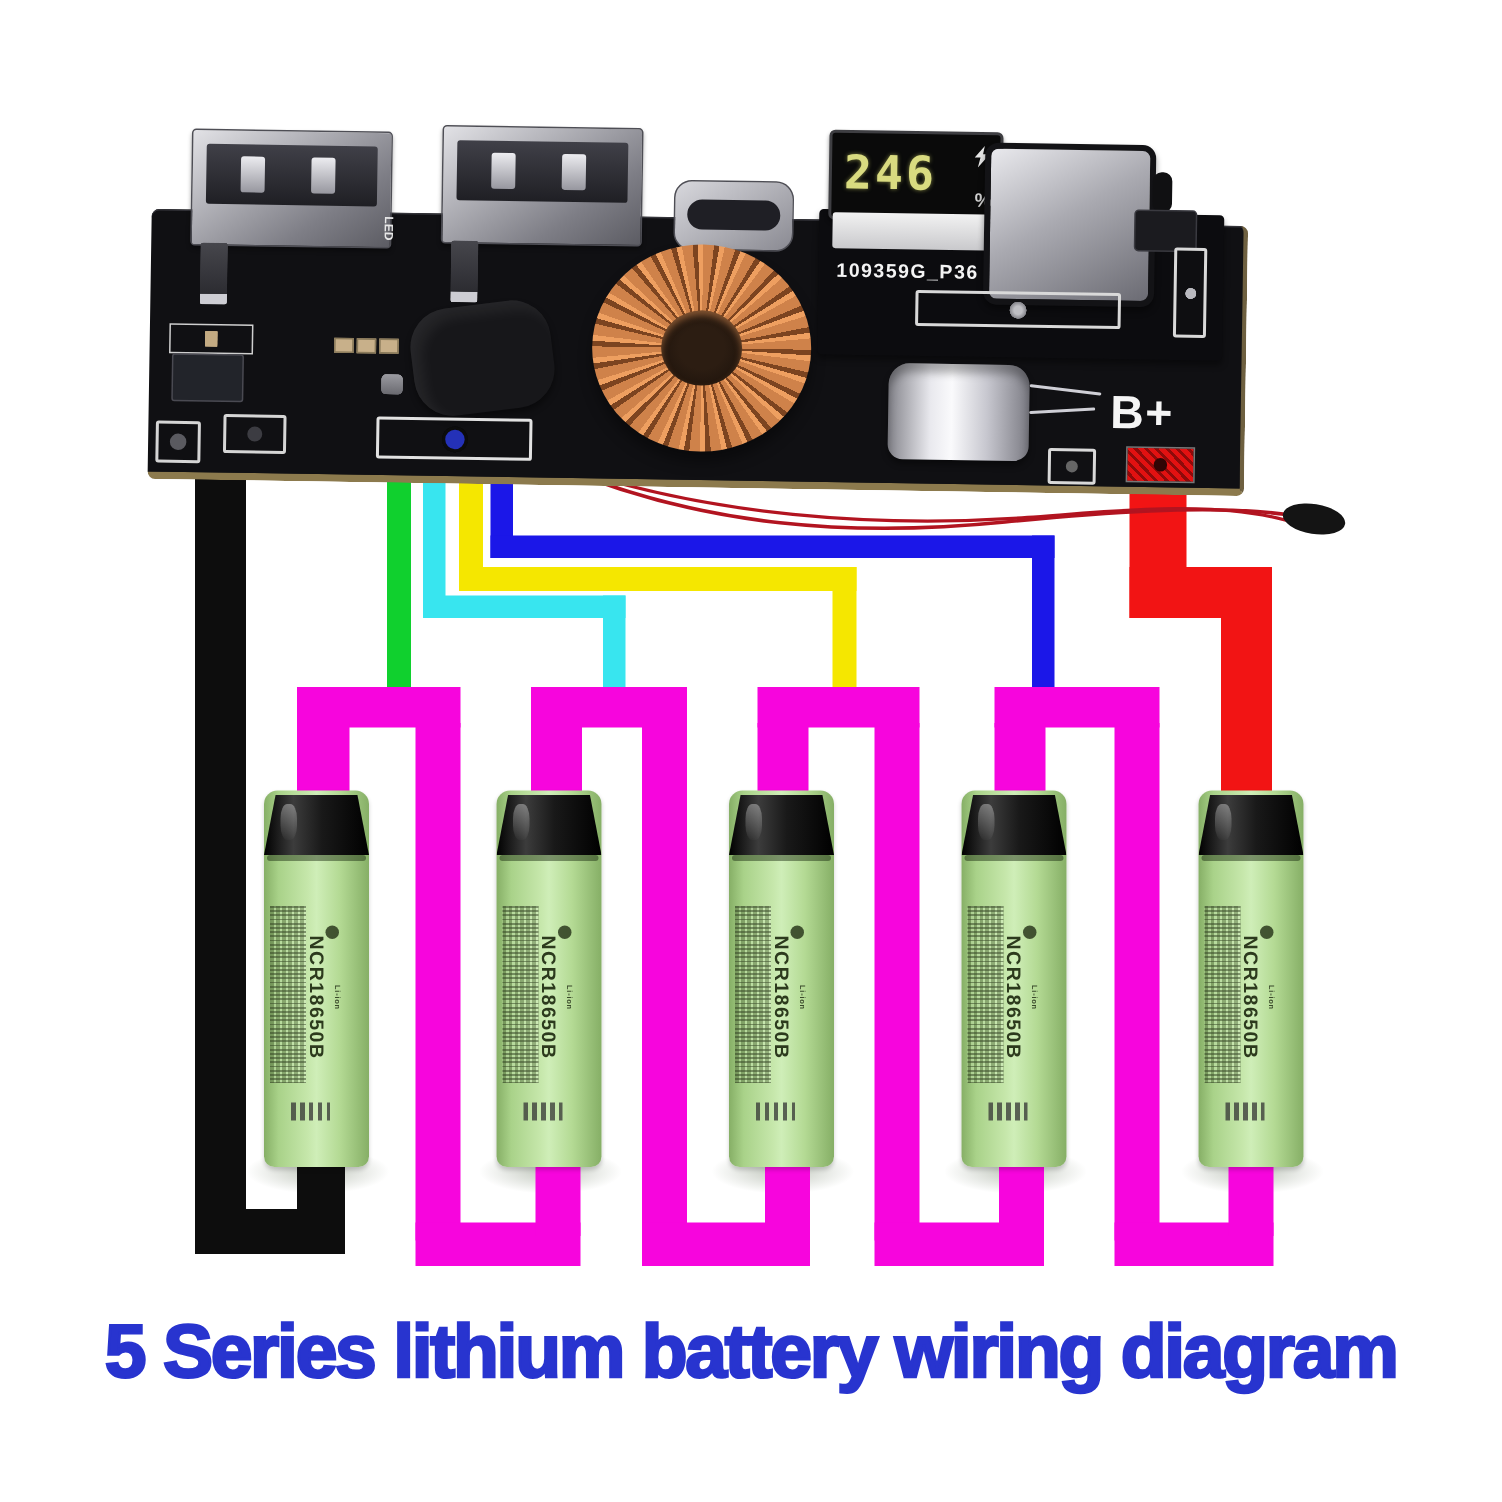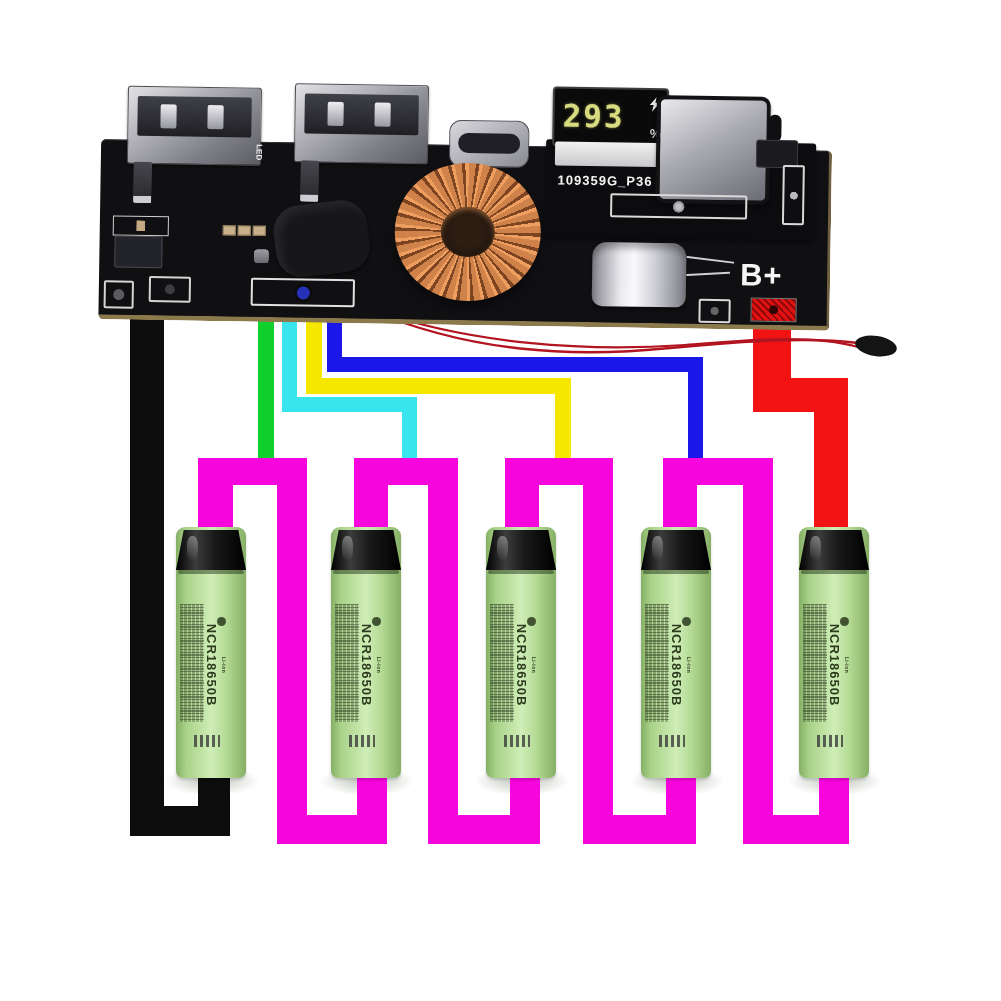--- a/index.html
+++ b/index.html
@@ -254,21 +254,21 @@
         <i></i>
         <i></i>
       </div>
     <div class="ledlbl">LED</div>
 
     <div class="blob"></div>
     <div class="toroid" style="left:300px;top:80px"></div>
 
     <div class="dispboard">
       <div class="screen">
-        <div class="digits">293</div>
+        <div class="digits">246</div>
         <div class="pct">%</div>
         <svg class="bolt" viewBox="0 0 9 13">
           <polygon points="6,0 0,7 3.5,7 2,13 9,5 5,5" fill="#e6e6e6"></polygon>
         </svg>
       </div>
       <div class="dispbase"></div>
       <div class="dispcode">109359G_P36</div>
       <div class="metalcan"></div>
       <div class="btnnub"></div>
       <div class="btn"></div>
@@ -316,13 +316,14 @@
         <i></i>
       </div>
     <div class="padstrip">
       <i style="background: rgb(31, 175, 58);"></i>
       <i style="background: rgb(43, 168, 176);"></i>
       <i style="background: rgb(176, 165, 21);"></i>
       <i style="background: rgb(36, 49, 184);"></i>
     </div>
   </div>
 
+  <div class="title" style="color: rgb(40, 52, 207);">5 Series lithium battery wiring diagram</div>
 </div>
 
 </body></html>

